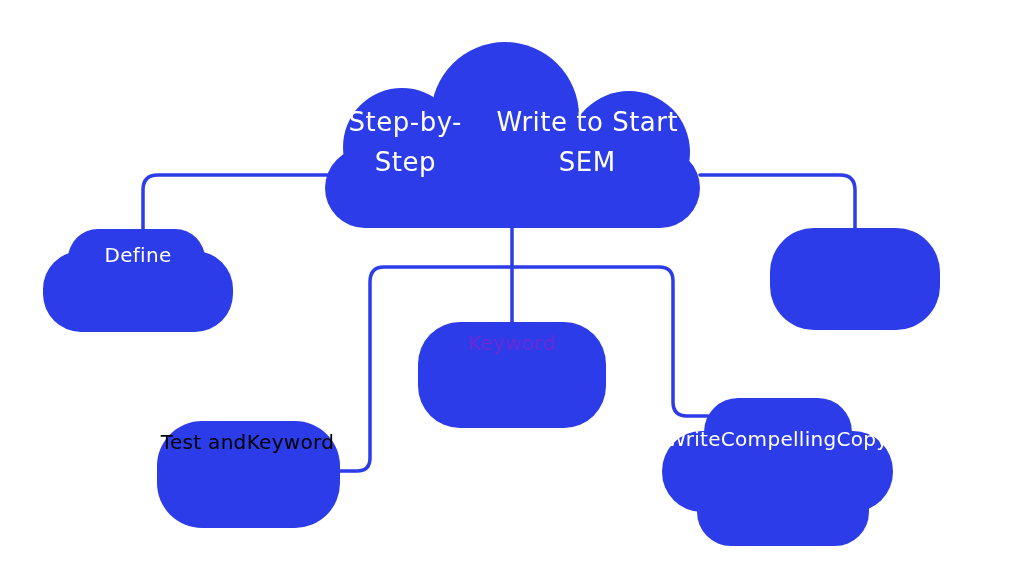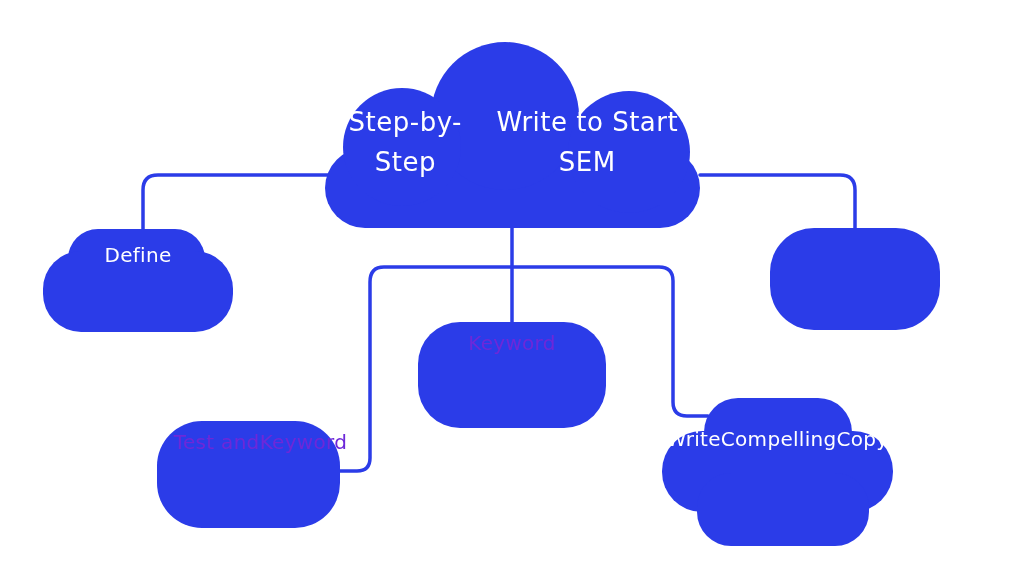--- a/index.html
+++ b/index.html
@@ -98,21 +98,21 @@
     <span>Define</span>
   </div>
 
   <div class="label node-label" style="left: 770px; top: 230px; width: 170px; height: 98px; color: rgb(255, 255, 255);">
   </div>
 
   <div class="label node-label" style="left: 418px; top: 324px; width: 188px; height: 102px; color: #6d28d9;">
     <span>Keyword</span>
   </div>
 
-  <div class="label node-label" style="left: 169px; top: 423px; width: 183px; height: 103px; color: #6d28d9;">
+  <div class="label node-label" style="left: 156px; top: 423px; width: 183px; height: 103px; color: #000000;">
     <span>Test and</span>
     <span>Keyword</span>
   </div>
 
   <div class="label node-label" style="left: 662px; top: 420px; width: 231px; height: 138px; color: rgb(255, 255, 255);">
     <span>Write</span>
     <span>Compelling</span>
     <span>Copy</span>
   </div>
 

